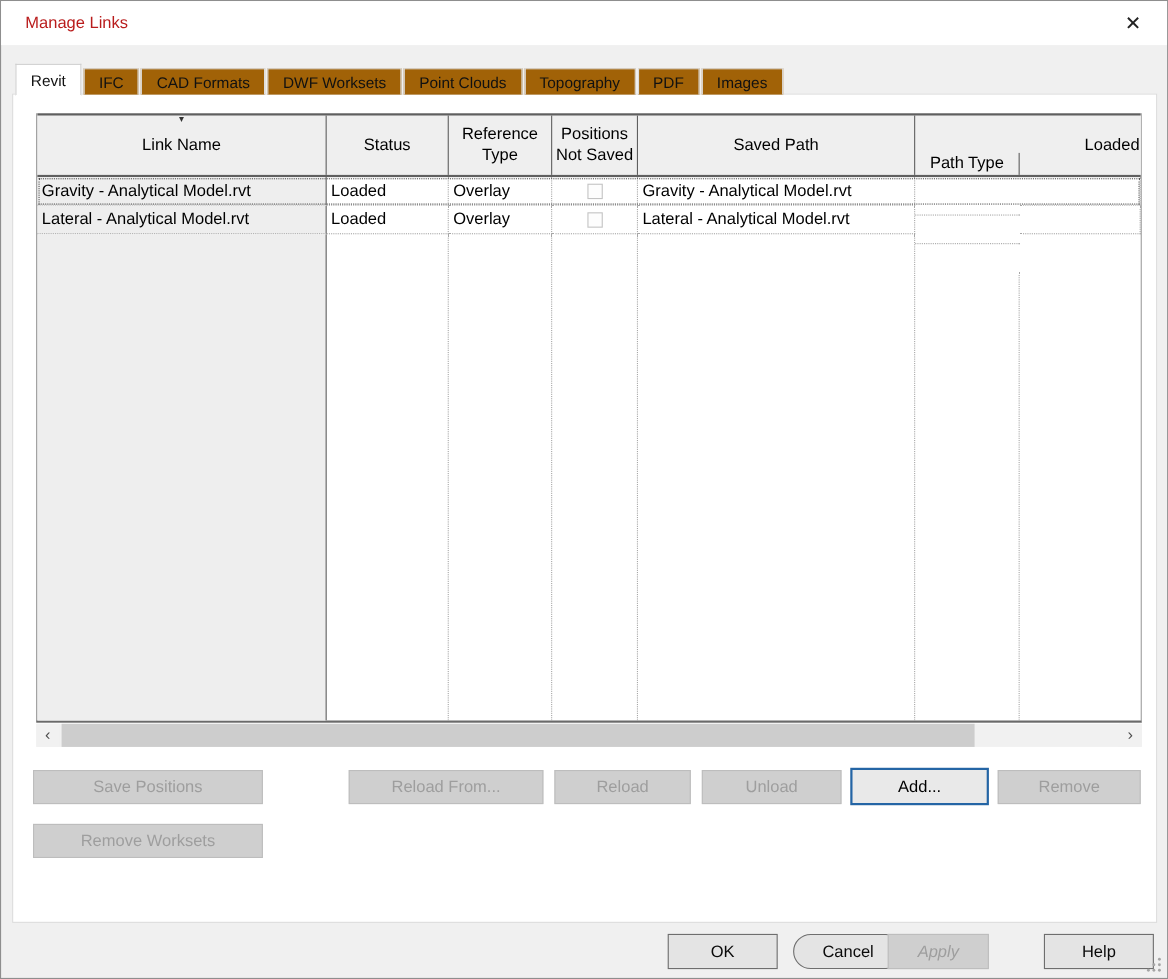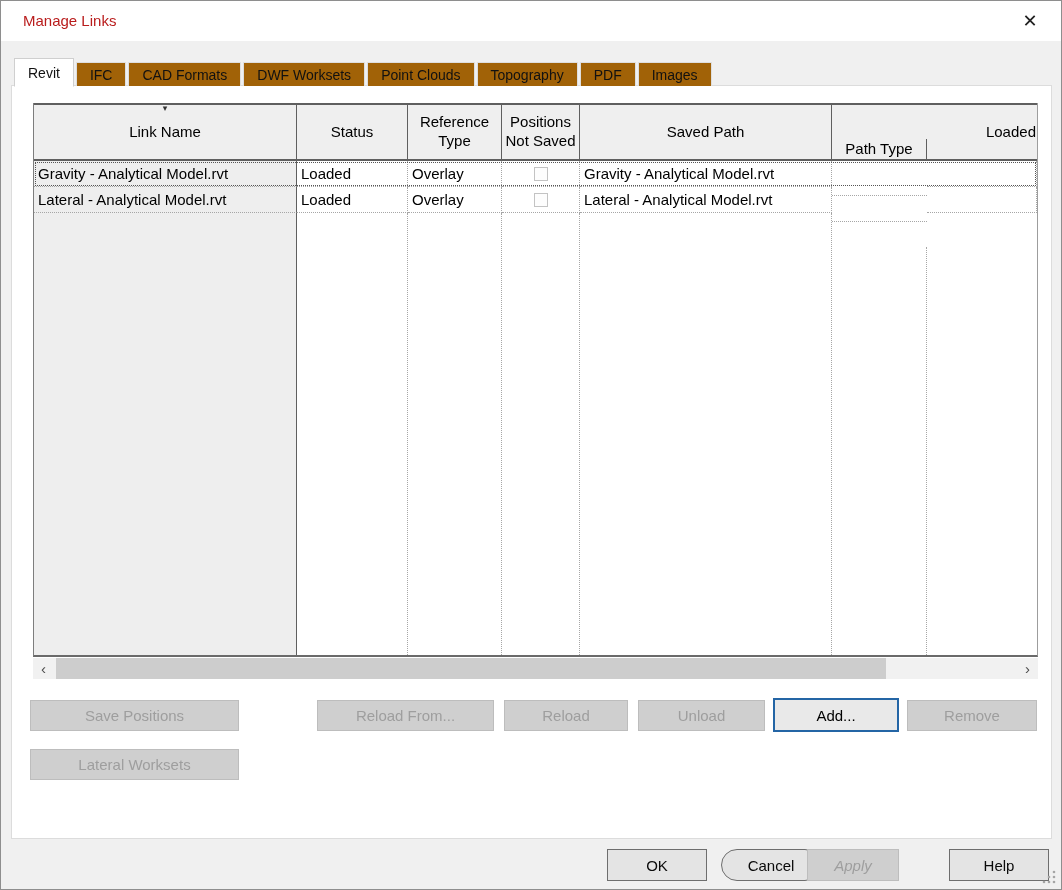--- a/index.html
+++ b/index.html
@@ -153,21 +153,21 @@
     </div>
   </div>
 
   <div class="hscroll">
     <div class="scroll-arrow left">‹</div>
     <div class="scroll-thumb"></div>
     <div class="scroll-arrow right">›</div>
   </div>
 
   <div class="btn disabled btn-save-positions">Save Positions</div>
-  <div class="btn disabled btn-manage-worksets">Lateral Worksets</div>
+  <div class="btn disabled btn-manage-worksets">Remove Worksets</div>
   <div class="btn disabled btn-reload-from">Reload From...</div>
   <div class="btn disabled btn-reload">Reload</div>
   <div class="btn disabled btn-unload">Unload</div>
   <div class="btn default btn-add">Add...</div>
   <div class="btn disabled btn-remove">Remove</div>
 
   <div class="btn normal btn-ok">OK</div>
   <div class="btn normal btn-cancel">Cancel</div>
   <div class="btn disabled btn-apply">Apply</div>
   <div class="btn normal btn-help">Help</div>

